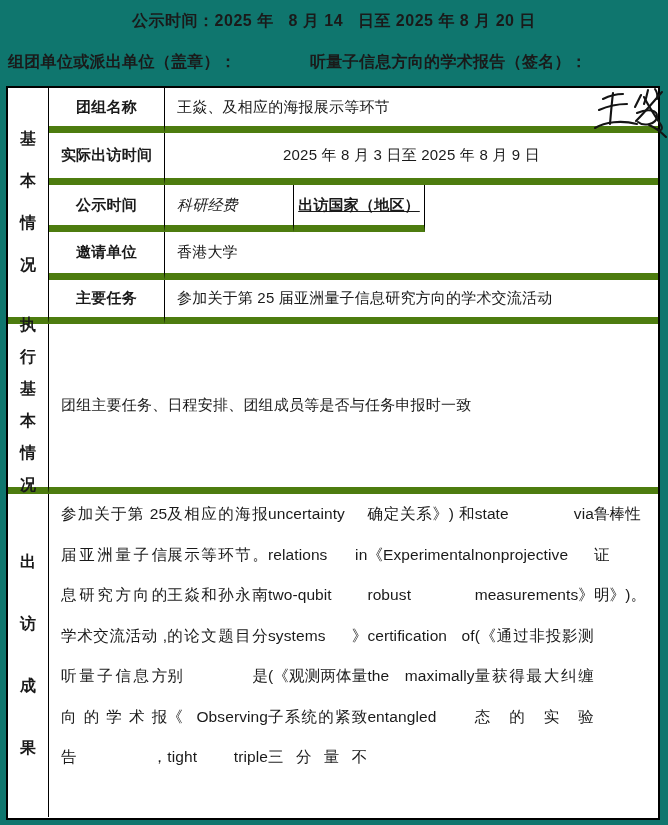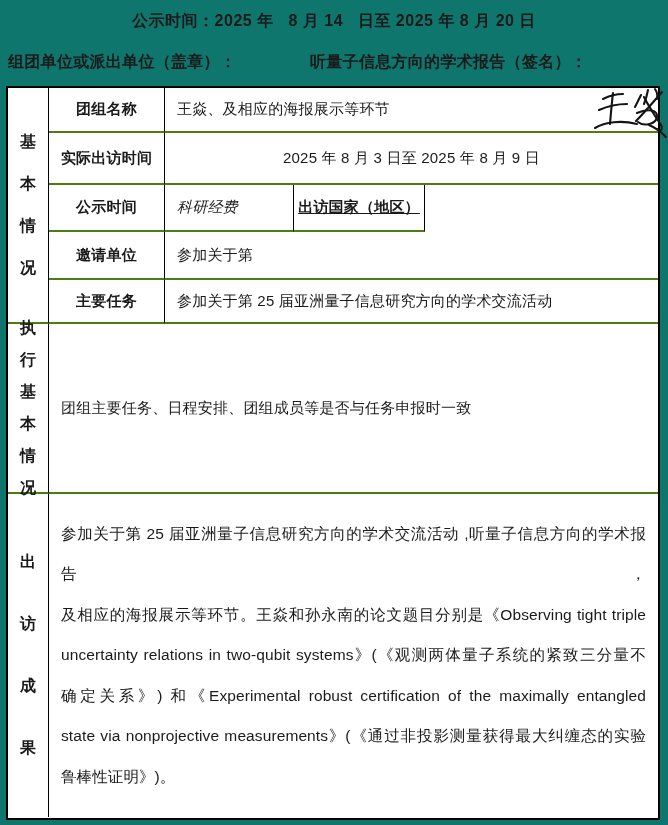--- a/index.html
+++ b/index.html
@@ -60,21 +60,21 @@
     border: 2px solid #000;
     background: #fff;
   }
   .sec { display: grid; }
   .sec1 {
     grid-template-columns: 41px 116px 129px 131px 1fr;
     grid-template-rows: 45px 52px 47px 48px 44px;
   }
   .sec2 { grid-template-columns: 41px 1fr; grid-template-rows: 170px; }
   .sec3 { grid-template-columns: 41px 1fr; grid-template-rows: 323px; }
-  .cell { border-right: 1px solid #000; border-bottom: 2px solid #4d7c0f; min-width: 0; }
+  .cell { border-right: 1px solid #000; border-bottom: 7px solid #4d7c0f; min-width: 0; }
   .noR { border-right: none; }
   .noB { border-bottom: none; }
   .seclabel {
     display: flex;
     flex-direction: column;
     align-items: center;
     justify-content: center;
     font-weight: bold;
     font-size: 16px;
   }
@@ -108,21 +108,21 @@
   .a-r3v1 { grid-area: 3 / 3 / 4 / 4; font-style: italic; }
   .a-r3l2 { grid-area: 3 / 4 / 4 / 5; text-decoration: underline; }
   .a-r3v2 { grid-area: 3 / 5 / 4 / 6; }
   .a-r4l { grid-area: 4 / 2 / 5 / 3; }
   .a-r4v { grid-area: 4 / 3 / 5 / 6; }
   .a-r5l { grid-area: 5 / 2 / 6 / 3; }
   .a-r5v { grid-area: 5 / 3 / 6 / 6; }
   
   .para-body {
     display: flex;
-    flex-direction: column;
+    flex-direction: row;
     justify-content: center;
     padding: 0 12px;
     height: 100%;
   }
   .jline {
     font-size: 15.5px;
     line-height: 40.5px;
     white-space: normal;
     text-align: justify;
     text-align-last: justify;
@@ -171,21 +171,21 @@
       <div class="cell fvalue noR a-r1v">王焱、及相应的海报展示等环节</div>
 
       <div class="cell flabel a-r2l">实际出访时间</div>
       <div class="cell fvalue center noR a-r2v">2025 年 8 月 3 日至 2025 年 8 月 9 日</div>
 
       <div class="cell flabel a-r3l">公示时间</div>
       <div class="cell fvalue a-r3v1">科研经费</div>
       <div class="cell flabel a-r3l2">出访国家（地区）</div>
 
       <div class="cell flabel a-r4l">邀请单位</div>
-      <div class="cell fvalue noR a-r4v">参加关于第</div>
+      <div class="cell fvalue noR a-r4v">香港大学</div>
 
       <div class="cell flabel a-r5l">主要任务</div>
       <div class="cell fvalue noR a-r5v">参加关于第 25 届亚洲量子信息研究方向的学术交流活动</div>
     </div>
 
     <div class="sec sec2">
       <div class="cell seclabel g12">
           <span>执</span>
           <span>行</span>
           <span>基</span>

